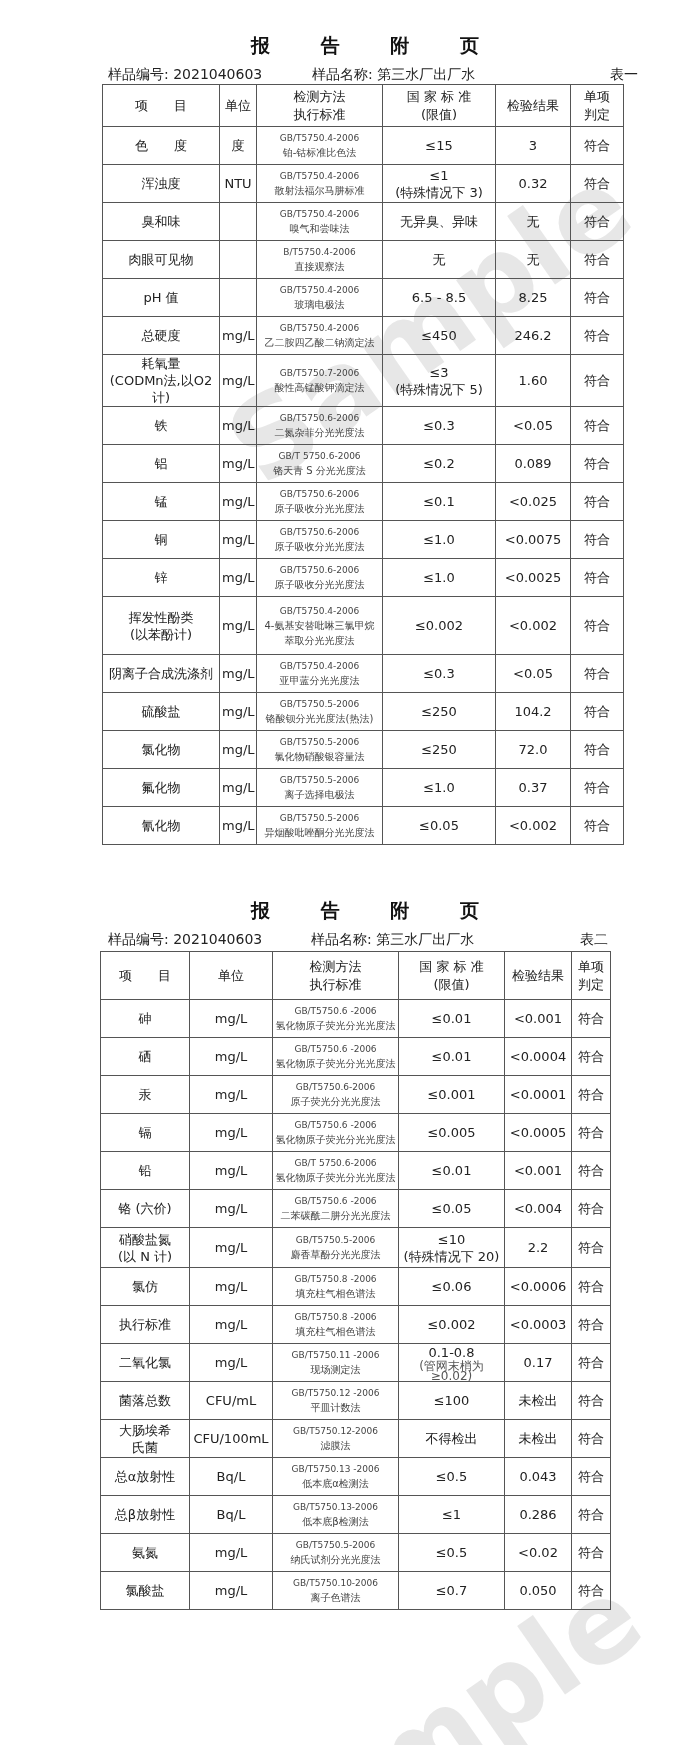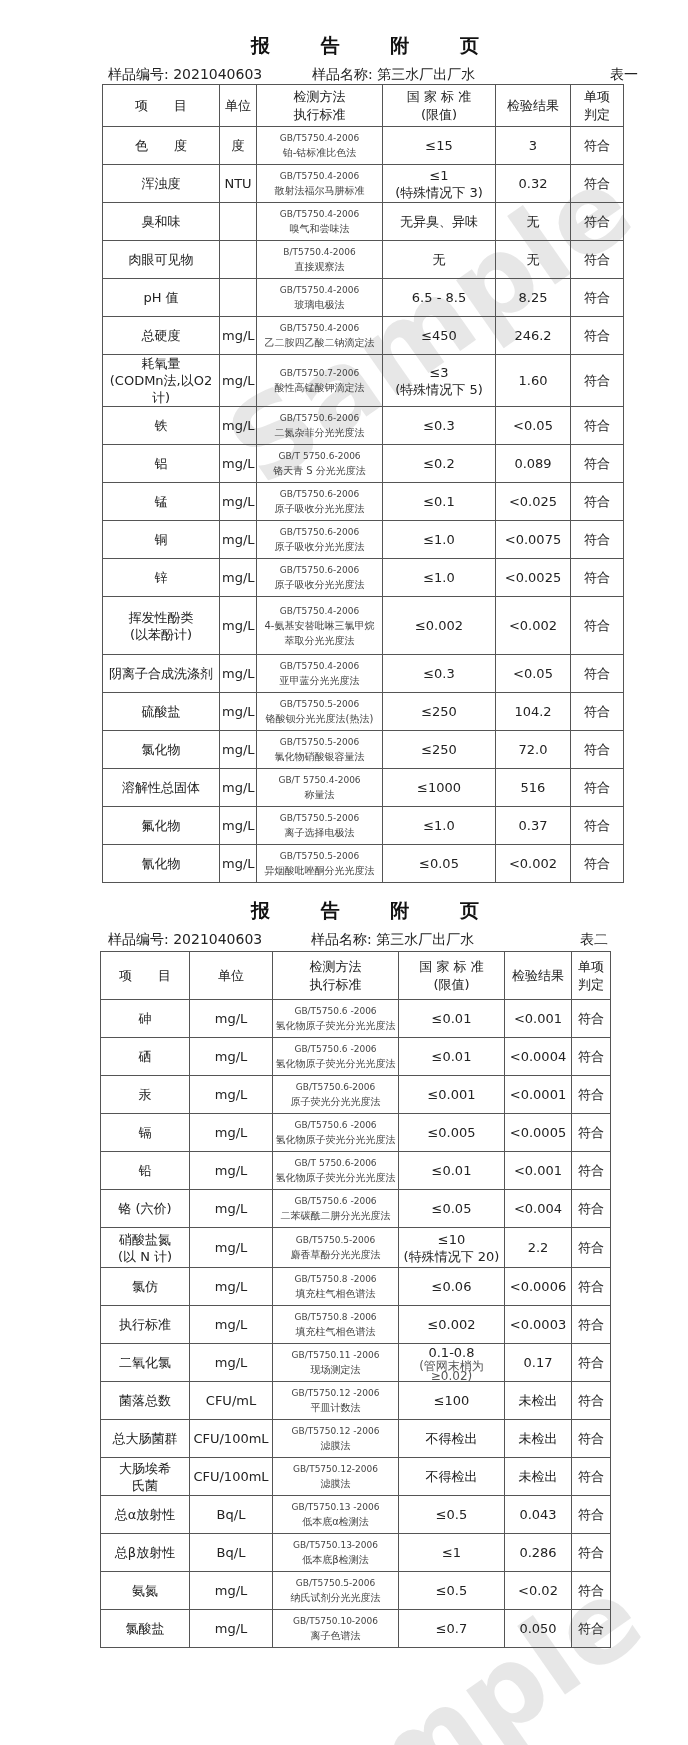--- a/index.html
+++ b/index.html
@@ -307,35 +307,20 @@
           <span class="m2">氯化物硝酸银容量法</span>
         </td>
         <td>
           <span class="sub">≤250</span>
         </td>
         <td><span>72.0</span></td>
         <td><span>符合</span></td>
       </tr>
       <tr style="height: 38px;">
         <td>
-          <span class="sub">溶解性总固体</span>
-        </td>
-        <td><span>mg/L</span></td>
-        <td>
-          <span class="m1">GB/T 5750.4-2006</span>
-          <span class="m2">称量法</span>
-        </td>
-        <td>
-          <span class="sub">≤1000</span>
-        </td>
-        <td><span>516</span></td>
-        <td><span>符合</span></td>
-      </tr>
-      <tr style="height: 38px;">
-        <td>
           <span class="sub">氟化物</span>
         </td>
         <td><span>mg/L</span></td>
         <td>
           <span class="m1">GB/T5750.5-2006</span>
           <span class="m2">离子选择电极法</span>
         </td>
         <td>
           <span class="sub">≤1.0</span>
         </td>
@@ -563,35 +548,20 @@
           <span class="m2">平皿计数法</span>
         </td>
         <td>
           <span class="sub">≤100</span>
         </td>
         <td><span>未检出</span></td>
         <td><span>符合</span></td>
       </tr>
       <tr style="height: 38px;">
         <td>
-          <span class="sub">总大肠菌群</span>
-        </td>
-        <td><span>CFU/100mL</span></td>
-        <td>
-          <span class="m1">GB/T5750.12 -2006</span>
-          <span class="m2">滤膜法</span>
-        </td>
-        <td>
-          <span class="sub">不得检出</span>
-        </td>
-        <td><span>未检出</span></td>
-        <td><span>符合</span></td>
-      </tr>
-      <tr style="height: 38px;">
-        <td>
           <span class="sub">大肠埃希</span>
           <span class="sub">氏菌</span>
         </td>
         <td><span>CFU/100mL</span></td>
         <td>
           <span class="m1">GB/T5750.12-2006</span>
           <span class="m2">滤膜法</span>
         </td>
         <td>
           <span class="sub">不得检出</span>

